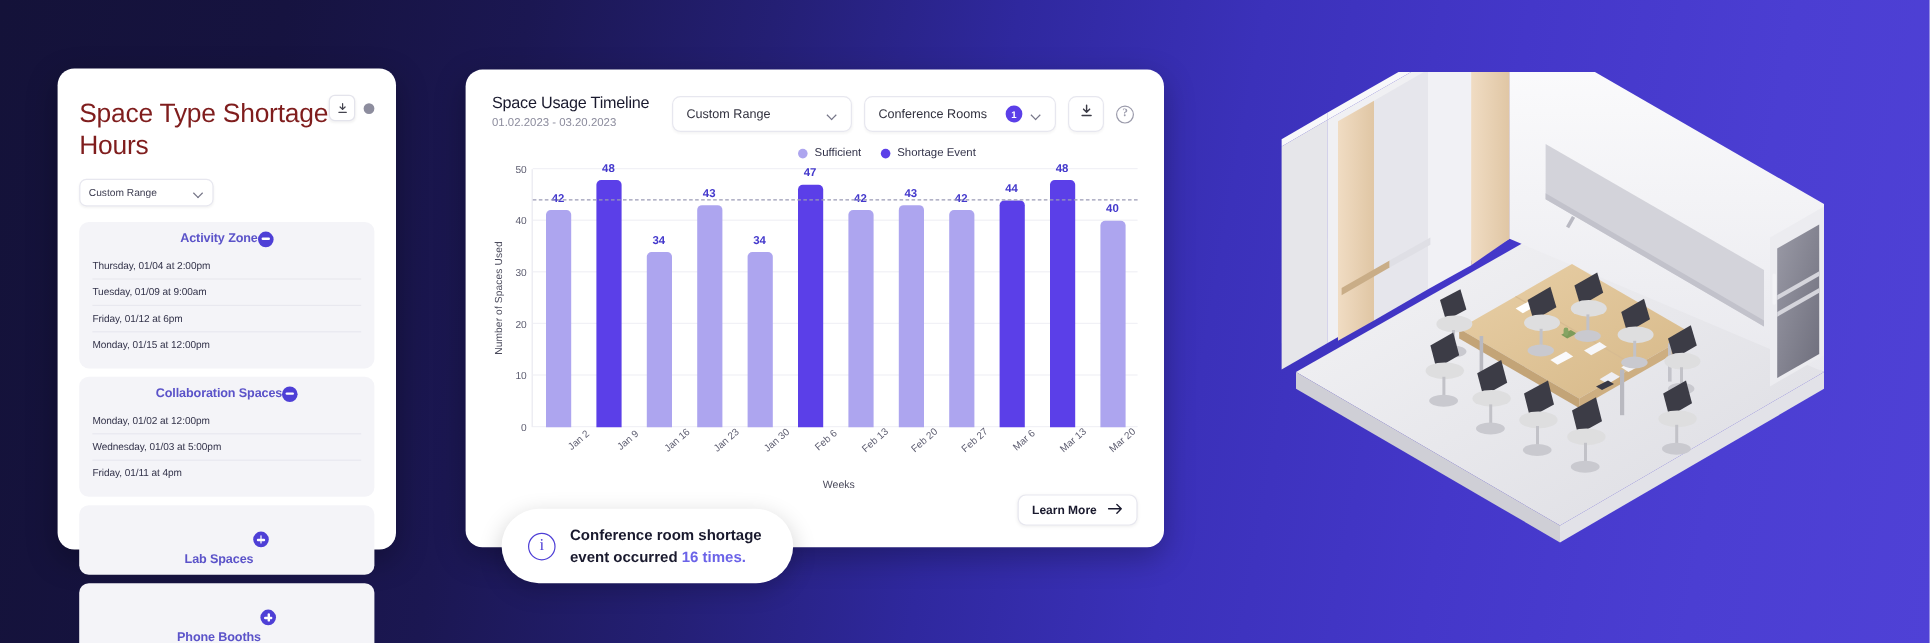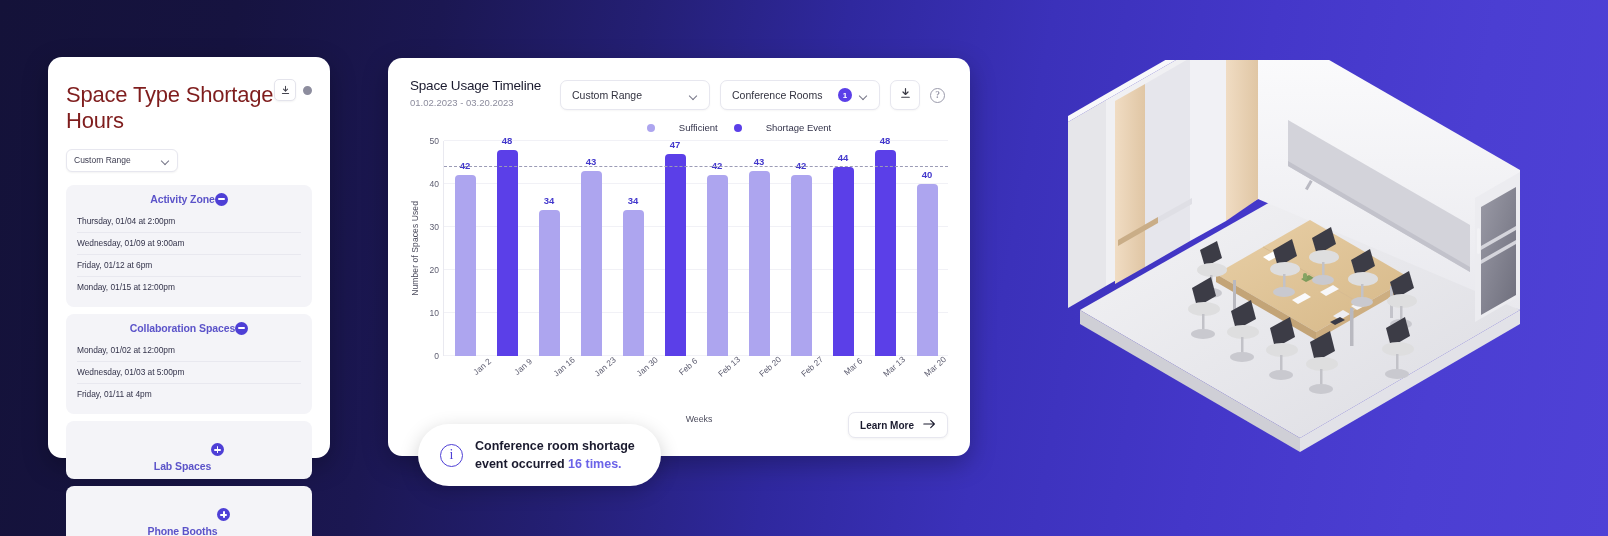--- a/index.html
+++ b/index.html
@@ -119,21 +119,21 @@
     display: flex; align-items: center; justify-content: center;
     box-shadow: 0 1px 2px rgba(0,0,0,.04);
   }
   .help-circle {
     width: 15px; height: 15px; border-radius: 50%; border: 1.4px solid #9b9bab;
     color: #9b9bab; font-size: 9.5px; font-weight: bold;
     display: flex; align-items: center; justify-content: center; font-family: "Liberation Serif", serif;
   }
 
   .legend { display: flex; align-items: center; justify-content: center; gap: 16px; margin-top: 12px; padding-left: 120px; }
-  .legend-item { display: flex; align-items: center; gap: 24px; font-size: 9.5px; color: #33334a; }
+  .legend-item { display: flex; align-items: center; gap: 6px; font-size: 9.5px; color: #33334a; }
   .legend-dot { width: 8px; height: 8px; border-radius: 50%; }
 
   
   .chart-wrap { position: relative; margin-top: 8px; height: 215px; display: flex; }
   .y-axis-title {
     writing-mode: vertical-rl; transform: rotate(180deg);
     font-size: 8.5px; color: #4b4b5c; align-self: center;
     margin-right: 3px; letter-spacing: .1px;
   }
   .y-ticks {
@@ -172,21 +172,21 @@
   .x-labels {
     position: relative; height: 42px; margin-left: 43px;
     display: flex; justify-content: space-around;
   }
   .x-label {
     width: 34px; font-size: 8.3px; color: #5d5d70;
     transform: rotate(-41deg); transform-origin: 60% 0;
     white-space: nowrap; padding-top: 6px; text-align: center;
   }
   .x-axis-title {
-    text-align: center; font-size: 8.8px; color: #4b4b5c; margin-top: 16px; padding-left: 40px;
+    text-align: center; font-size: 8.8px; color: #4b4b5c; margin-top: 1px; padding-left: 40px;
   }
 
   .learn-more {
     position: absolute; right: 22px; bottom: 18px;
     height: 26px; padding: 0 11px;
     border: 1px solid #e7e7ef; border-radius: 7px; background: #fff;
     display: flex; align-items: center; gap: 9px;
     font-size: 10px; font-weight: bold; color: #1a1a2e;
     box-shadow: 0 1px 3px rgba(0,0,0,.06);
   }
@@ -241,21 +241,21 @@
 
     <div class="group">
       <div class="group-head">
         <span class="group-name">Activity Zone</span>
         <span class="toggle-circle">
             <i class="bar-h"></i>
           </span>
       </div>
       <div class="group-items">
         <div class="group-item">Thursday, 01/04 at 2:00pm</div>
-        <div class="group-item">Wednesday, 01/09 at 9:00am</div>
+        <div class="group-item">Tuesday, 01/09 at 9:00am</div>
         <div class="group-item">Friday, 01/12 at 6pm</div>
         <div class="group-item">Monday, 01/15 at 12:00pm</div>
       </div>
     </div>
 
     <div class="group">
       <div class="group-head">
         <span class="group-name">Collaboration Spaces</span>
         <span class="toggle-circle">
             <i class="bar-h"></i>

